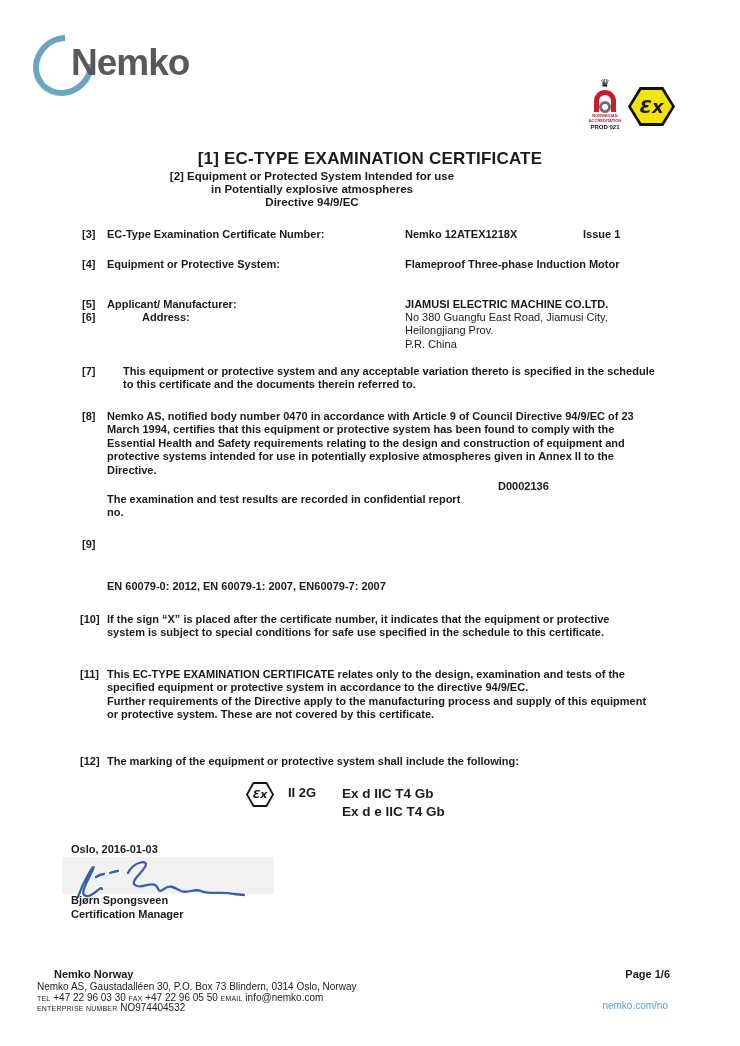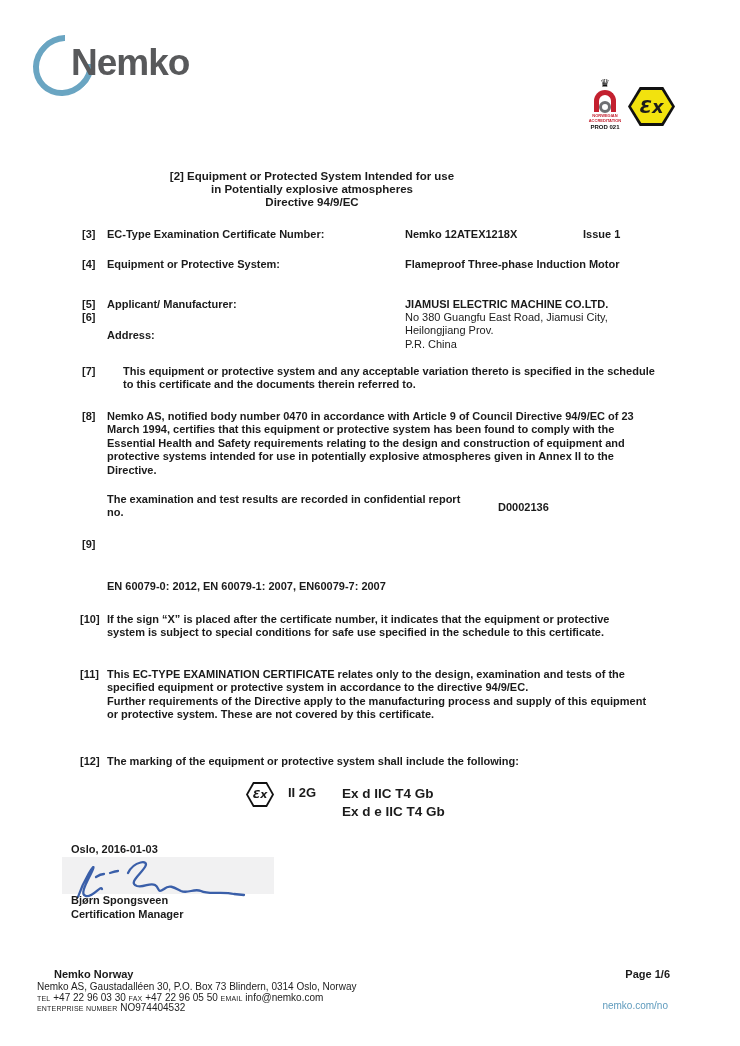--- a/index.html
+++ b/index.html
@@ -85,52 +85,53 @@
     </div>
     <div class="accr-prod">PROD 021</div>
   </div>
 
   <div class="abs hex hex-outer-y">
     <div class="hex hex-inner hex-yellow">
       <span class="hex-glyph" style="font-size:18px;">Ɛx</span>
     </div>
   </div>
 
+  <div class="abs title1">[1] EC-TYPE EXAMINATION CERTIFICATE</div>
   <div class="abs subtitle" style="top:170px;">[2] Equipment or Protected System Intended for use</div>
   <div class="abs subtitle" style="top:183px;">in Potentially explosive atmospheres</div>
   <div class="abs subtitle" style="top:196px;">Directive 94/9/EC</div>
 
   <div class="abs body-txt" style="left:82px;top:228px;">[3]</div>
   <div class="abs body-txt col-label" style="top:228px;">EC-Type Examination Certificate Number:</div>
   <div class="abs body-txt col-value" style="top:228px;">Nemko 12ATEX1218X</div>
   <div class="abs body-txt" style="left:583px;top:228px;">Issue 1</div>
 
   <div class="abs body-txt" style="left:82px;top:258px;">[4]</div>
   <div class="abs body-txt col-label" style="top:258px;">Equipment or Protective System:</div>
   <div class="abs body-txt col-value" style="top:258px;">Flameproof Three-phase Induction Motor</div>
 
   <div class="abs body-txt" style="left:82px;top:298px;">[5]</div>
   <div class="abs body-txt col-label" style="top:298px;">Applicant/ Manufacturer:</div>
   <div class="abs body-txt col-value" style="top:298px;">JIAMUSI ELECTRIC MACHINE CO.LTD.</div>
 
   <div class="abs body-txt" style="left:82px;top:311px;">[6]</div>
-  <div class="abs body-txt col-label" style="top:329px;">Address:</div>
+  <div class="abs body-txt col-label" style="top:311px;margin-left:35px;">Address:</div>
   <div class="abs col-value" style="top:311px;font-size:11px;line-height:13.4px;font-weight:normal;">
     <span class="addr-line">No 380 Guangfu East Road, Jiamusi City,</span>
     <span class="addr-line">Heilongjiang Prov.</span>
     <span class="addr-line">P.R. China</span>
   </div>
 
   <div class="abs body-txt" style="left:82px;top:365px;">[7]</div>
   <div class="abs body-txt para" style="top:365px;margin-left:16px;">This equipment or protective system and any acceptable variation thereto is specified in the schedule to this certificate and the documents therein referred to.</div>
 
   <div class="abs body-txt" style="left:82px;top:410px;">[8]</div>
   <div class="abs body-txt para" style="top:410px;">Nemko AS, notified body number 0470 in accordance with Article 9 of Council Directive 94/9/EC of 23 March 1994, certifies that this equipment or protective system has been found to comply with the Essential Health and Safety requirements relating to the design and construction of equipment and protective systems intended for use in potentially explosive atmospheres given in Annex II to the Directive.</div>
   <div class="abs body-txt" style="left:107px;top:493px;width:365px;">The examination and test results are recorded in confidential report no.</div>
-  <div class="abs body-txt" style="left:498px;top:501px;">D0002136</div>
+  <div class="abs body-txt" style="left:498px;top:480px;">D0002136</div>
 
   <div class="abs body-txt" style="left:82px;top:538px;">[9]</div>
   <div class="abs body-txt" style="left:107px;top:580px;">EN 60079-0: 2012, EN 60079-1: 2007, EN60079-7: 2007</div>
 
   <div class="abs body-txt" style="left:80px;top:613px;">[10]</div>
   <div class="abs body-txt para" style="top:613px;width:542px;">If the sign “X” is placed after the certificate number, it indicates that the equipment or protective system is subject to special conditions for safe use specified in the schedule to this certificate.</div>
 
   <div class="abs body-txt" style="left:80px;top:668px;">[11]</div>
   <div class="abs body-txt para" style="top:668px;">
     <div>This EC-TYPE EXAMINATION CERTIFICATE relates only to the design, examination and tests of the specified equipment or protective system in accordance to the directive 94/9/EC.</div>

